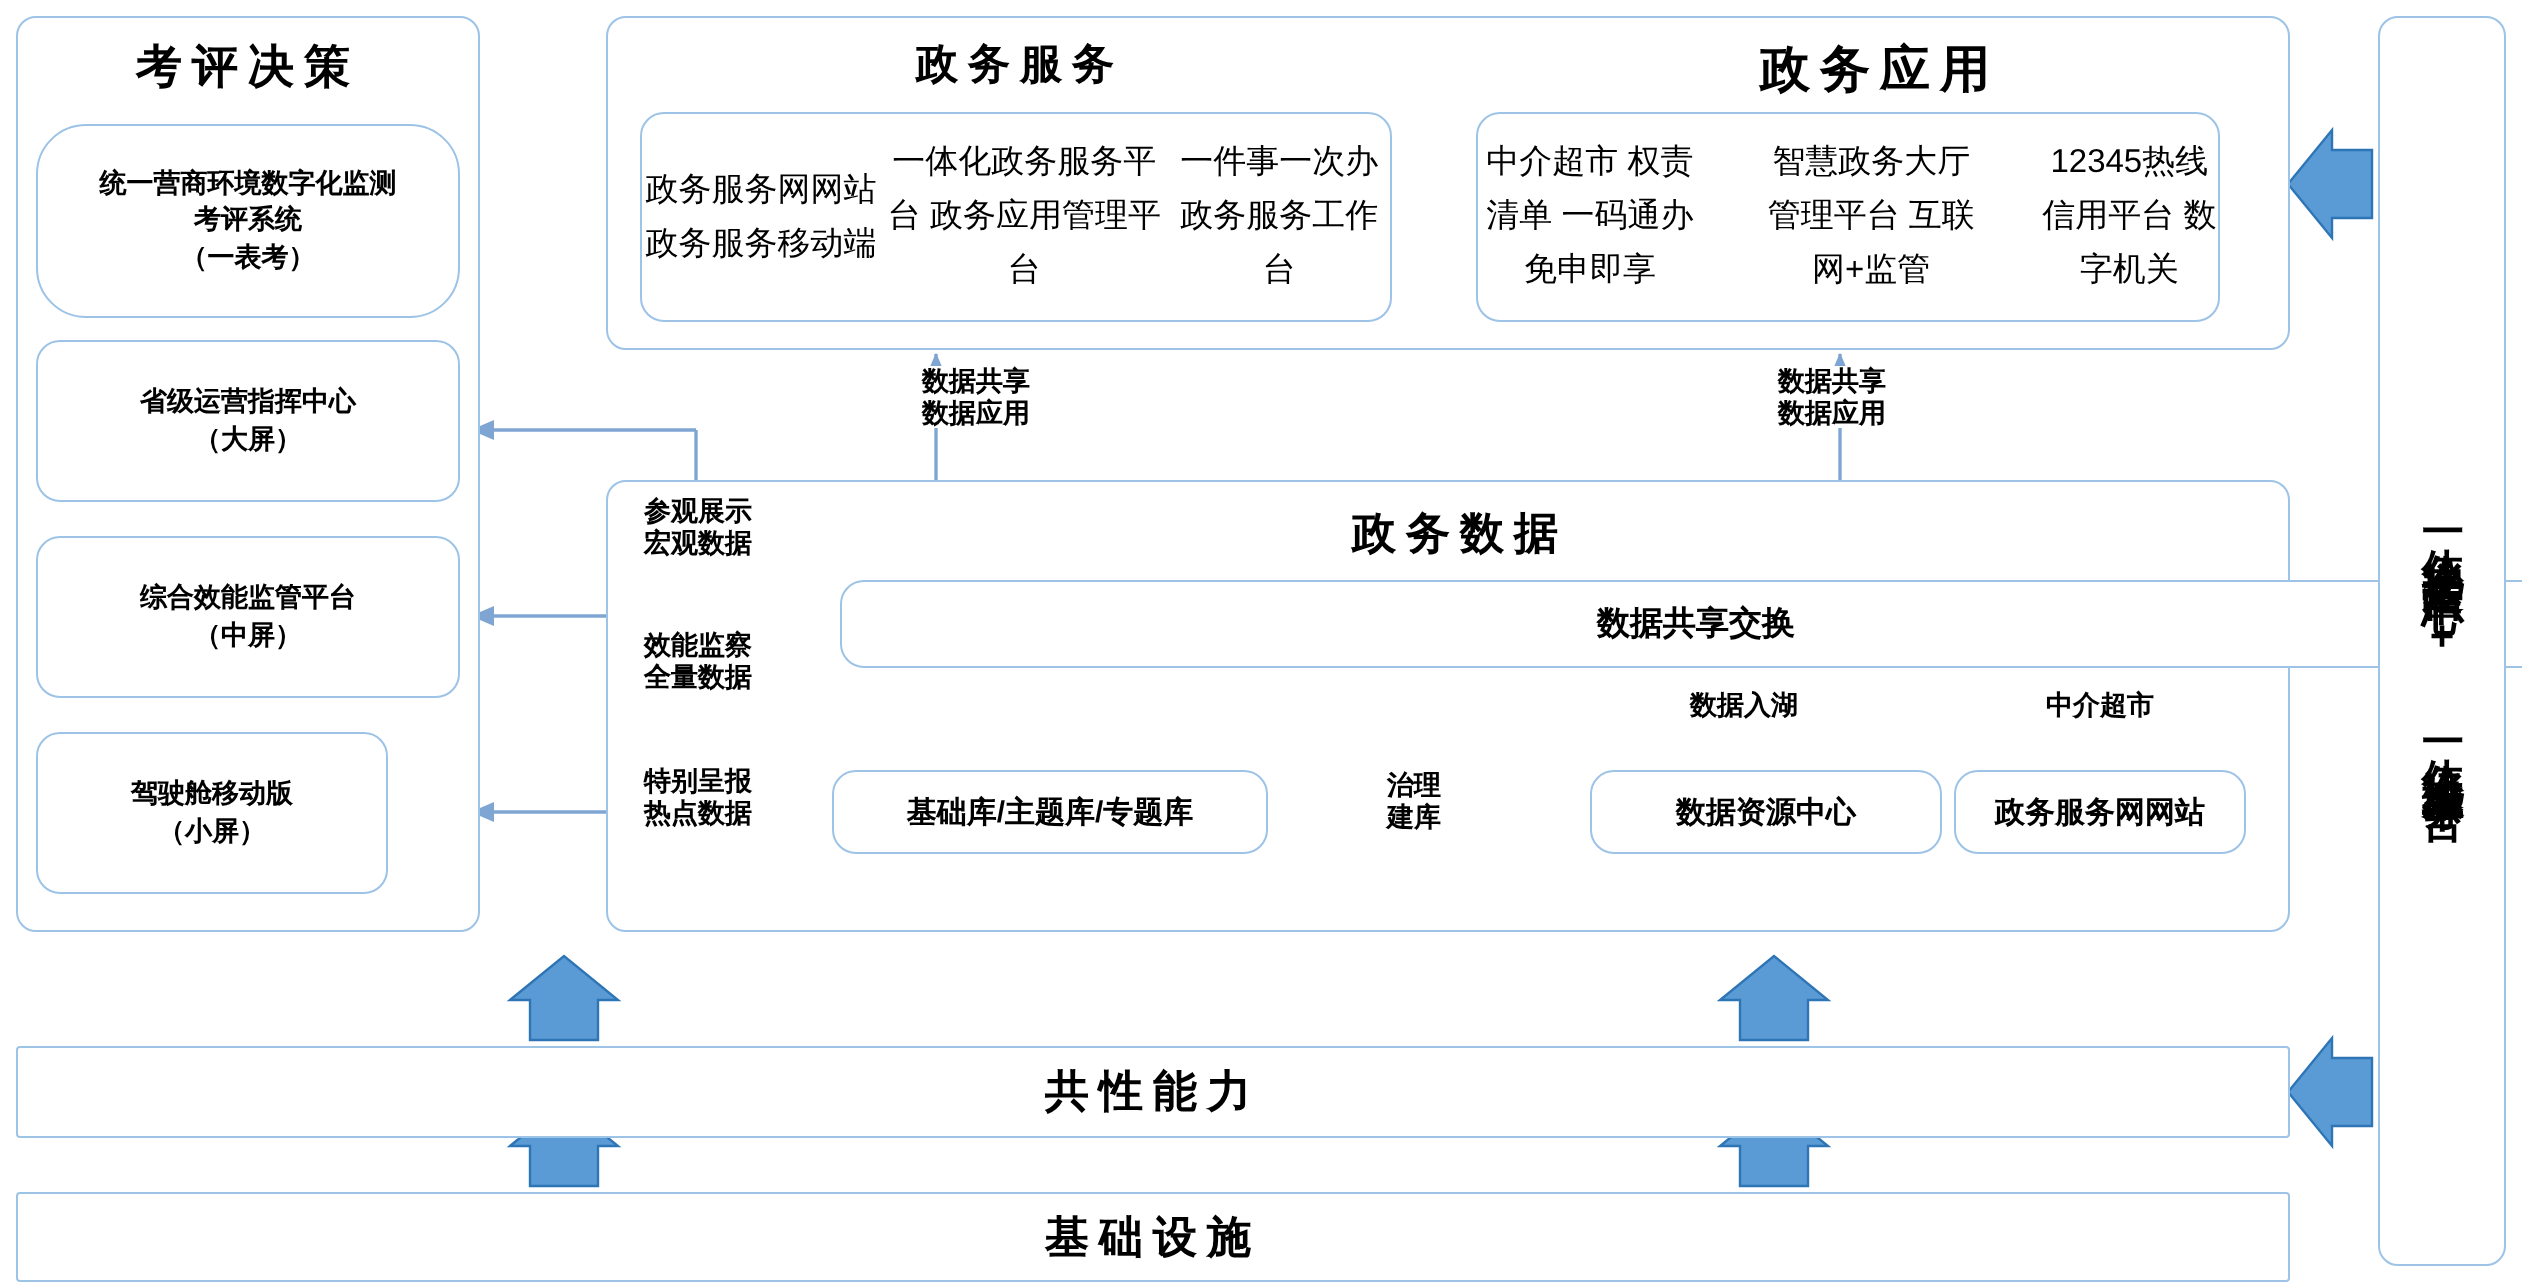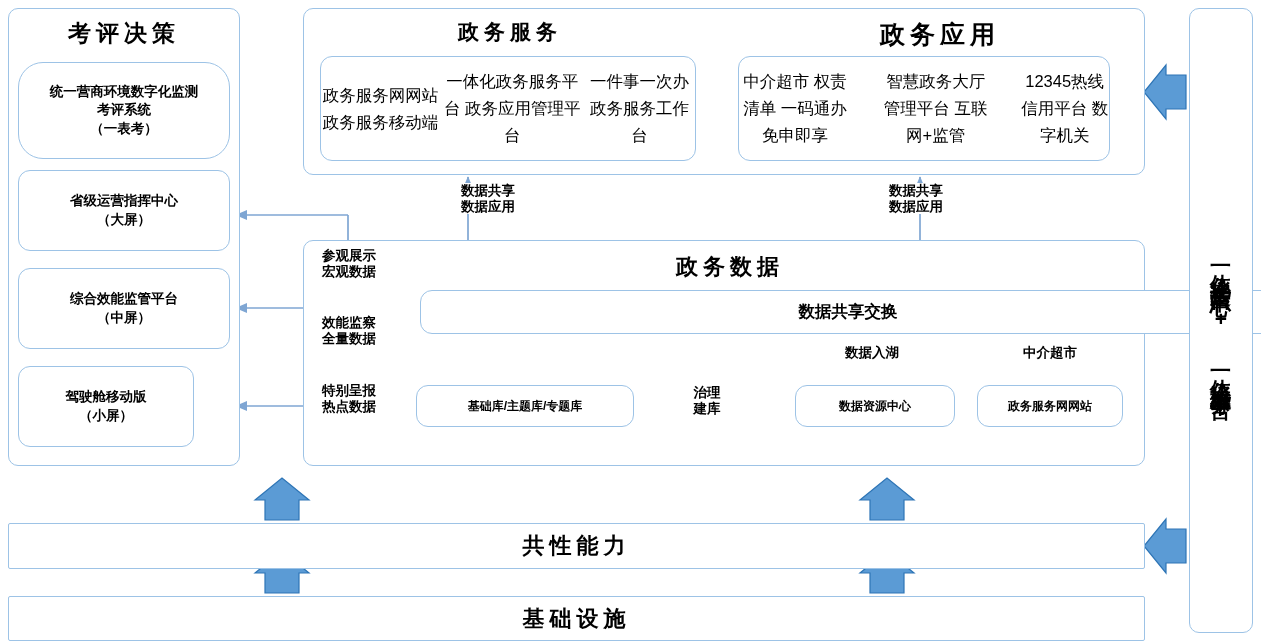--- a/index.html
+++ b/index.html
@@ -72,23 +72,23 @@
     flex-direction:row;
   }
   #top-inner-0{left:320px;top:56px;width:376px;height:105px;}
   #top-inner-1{left:738px;top:56px;width:372px;height:105px;gap:32px;}
 
   
   #data-panel{left:303px;top:240px;width:842px;height:226px;}
   #data-title{left:520px;top:252px;width:420px;font-size:22px;}
   #share-box{left:420px;top:290px;width:856px;height:44px;
              font-size:16.5px;}
-  .sub-box{font-size:12px;}
+  .sub-box{font-size:15px;}
   #db-box{left:416px;top:385px;width:218px;height:42px;}
-  #res-box{left:795px;top:385px;width:160px;height:42px;}
+  #res-box{left:795px;top:385px;width:176px;height:42px;}
   #open-box{left:977px;top:385px;width:146px;height:42px;}
 
   
   .mid-lbl{left:306px;width:86px;font-size:13.5px;}
   #mid-lbl-0{top:248px;}
   #mid-lbl-1{top:315px;}
   #mid-lbl-2{top:383px;}
 
   
   .flow-lbl{font-size:13.5px;}

